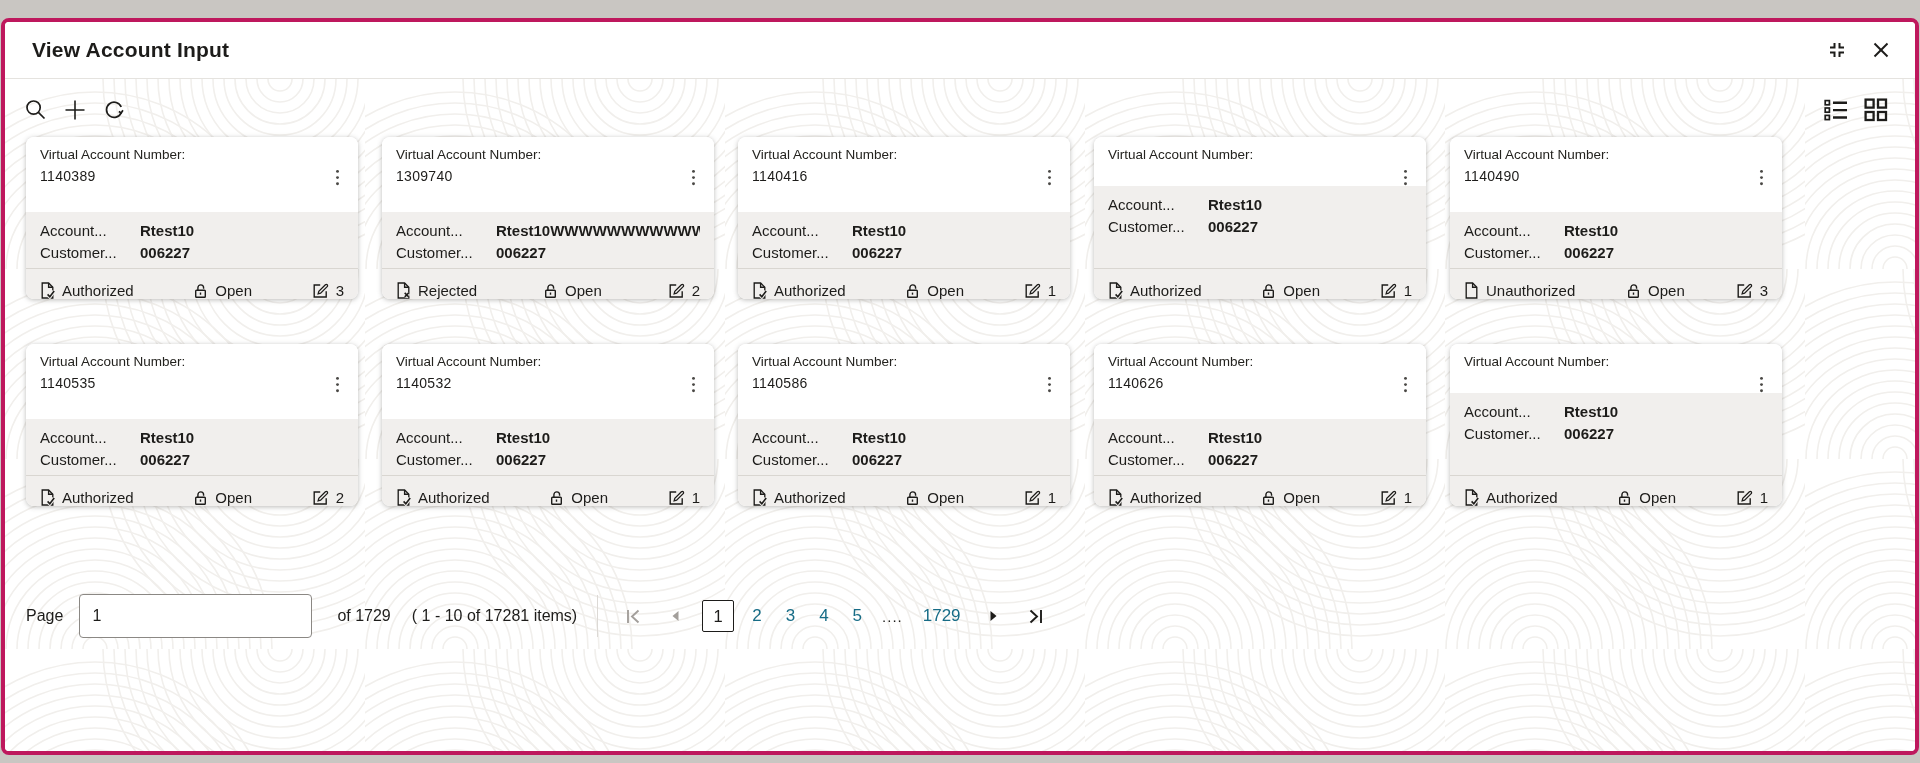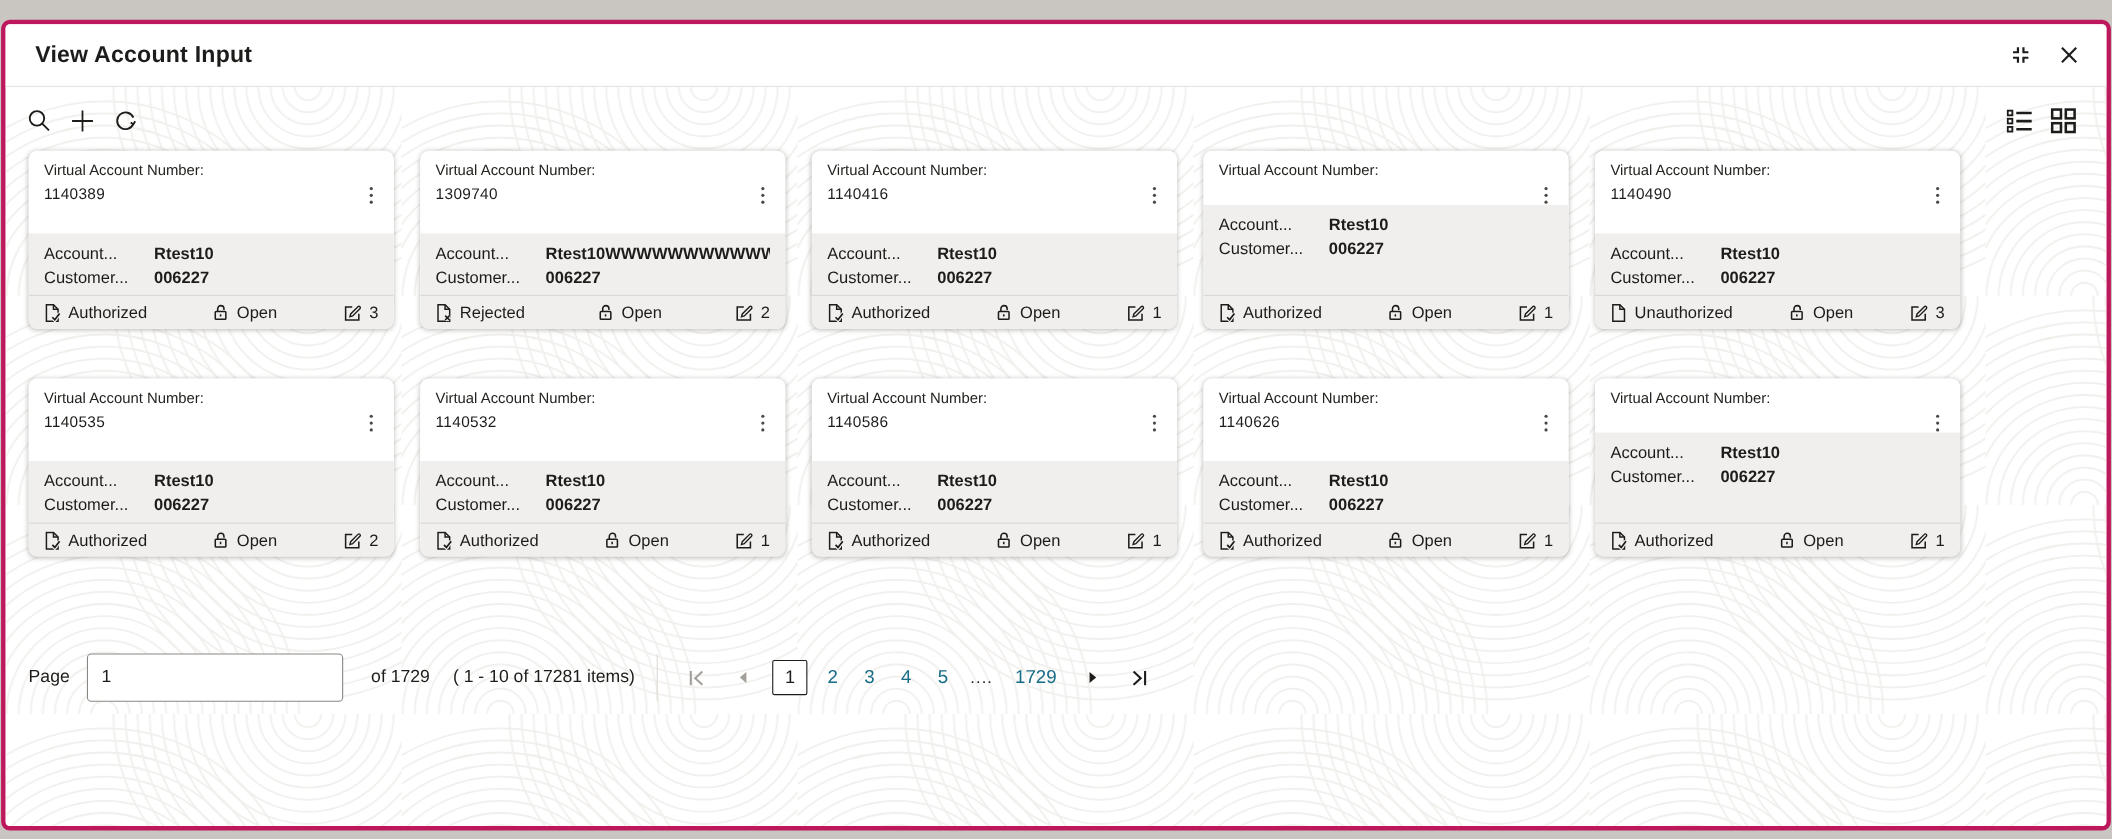--- a/index.html
+++ b/index.html
@@ -28,21 +28,21 @@
   .grid { margin:16px 0 0 21px; width:1756px; display:grid; grid-template-columns:repeat(5,332px); gap:45px 24px; }
   .card { width:332px; height:162px; background:#fff; border-radius:8px; box-shadow:0 1px 5px rgba(80,76,70,.38); overflow:hidden; display:flex; flex-direction:column; }
   .card-top { position:relative; padding:9px 36px 23px 14px; background:#fff; }
   .van-label { font-size:13.5px; line-height:17px; color:#24231f; }
   .van-number { font-size:14px; line-height:26px; font-weight:500; letter-spacing:.3px; }
   .kebab { position:absolute; right:12px; top:30px; width:18px; height:22px; display:flex; align-items:center; justify-content:center; cursor:pointer; }
   .card-mid { background:#f1efed; padding:8px 14px 5px; flex:1; }
   .kv { display:flex; font-size:15px; line-height:21.5px; }
   .kv .lbl { width:100px; flex:none; color:#1d1c1a; }
   .kv .val { flex:1; font-weight:700; white-space:nowrap; overflow:hidden; }
-  .card-status { background:#f1efed; border-top:1px solid #d9d6d1; height:31px; padding:0 14px; display:flex; align-items:center; justify-content:space-between; font-size:15px; }
+  .card-status { background:#f1efed; border-top:1px solid #d9d6d1; height:31px; padding:0 14px; display:flex; align-items:flex-end; justify-content:space-between; font-size:15px; }
   .st { display:flex; align-items:center; gap:7px; }
   .st svg { flex:none; }
   .card .ic-check, .card .ic-x { display:none; }
   .card[data-auth="doc-check"] .ic-check { display:block; }
   .card[data-auth="doc-x"] .ic-x { display:block; }
 
   
   .pagination { margin:88px 0 0 21px; height:44px; display:flex; align-items:center; font-size:16px; }
   .page-word { margin-right:16px; }
   .page-input { width:233px; height:44px; border:1px solid #8b8884; border-radius:4px; padding:0 12px; font-size:16px; font-family:"Liberation Sans",sans-serif; color:#1d1c1a; background:#fff; outline:none; }

